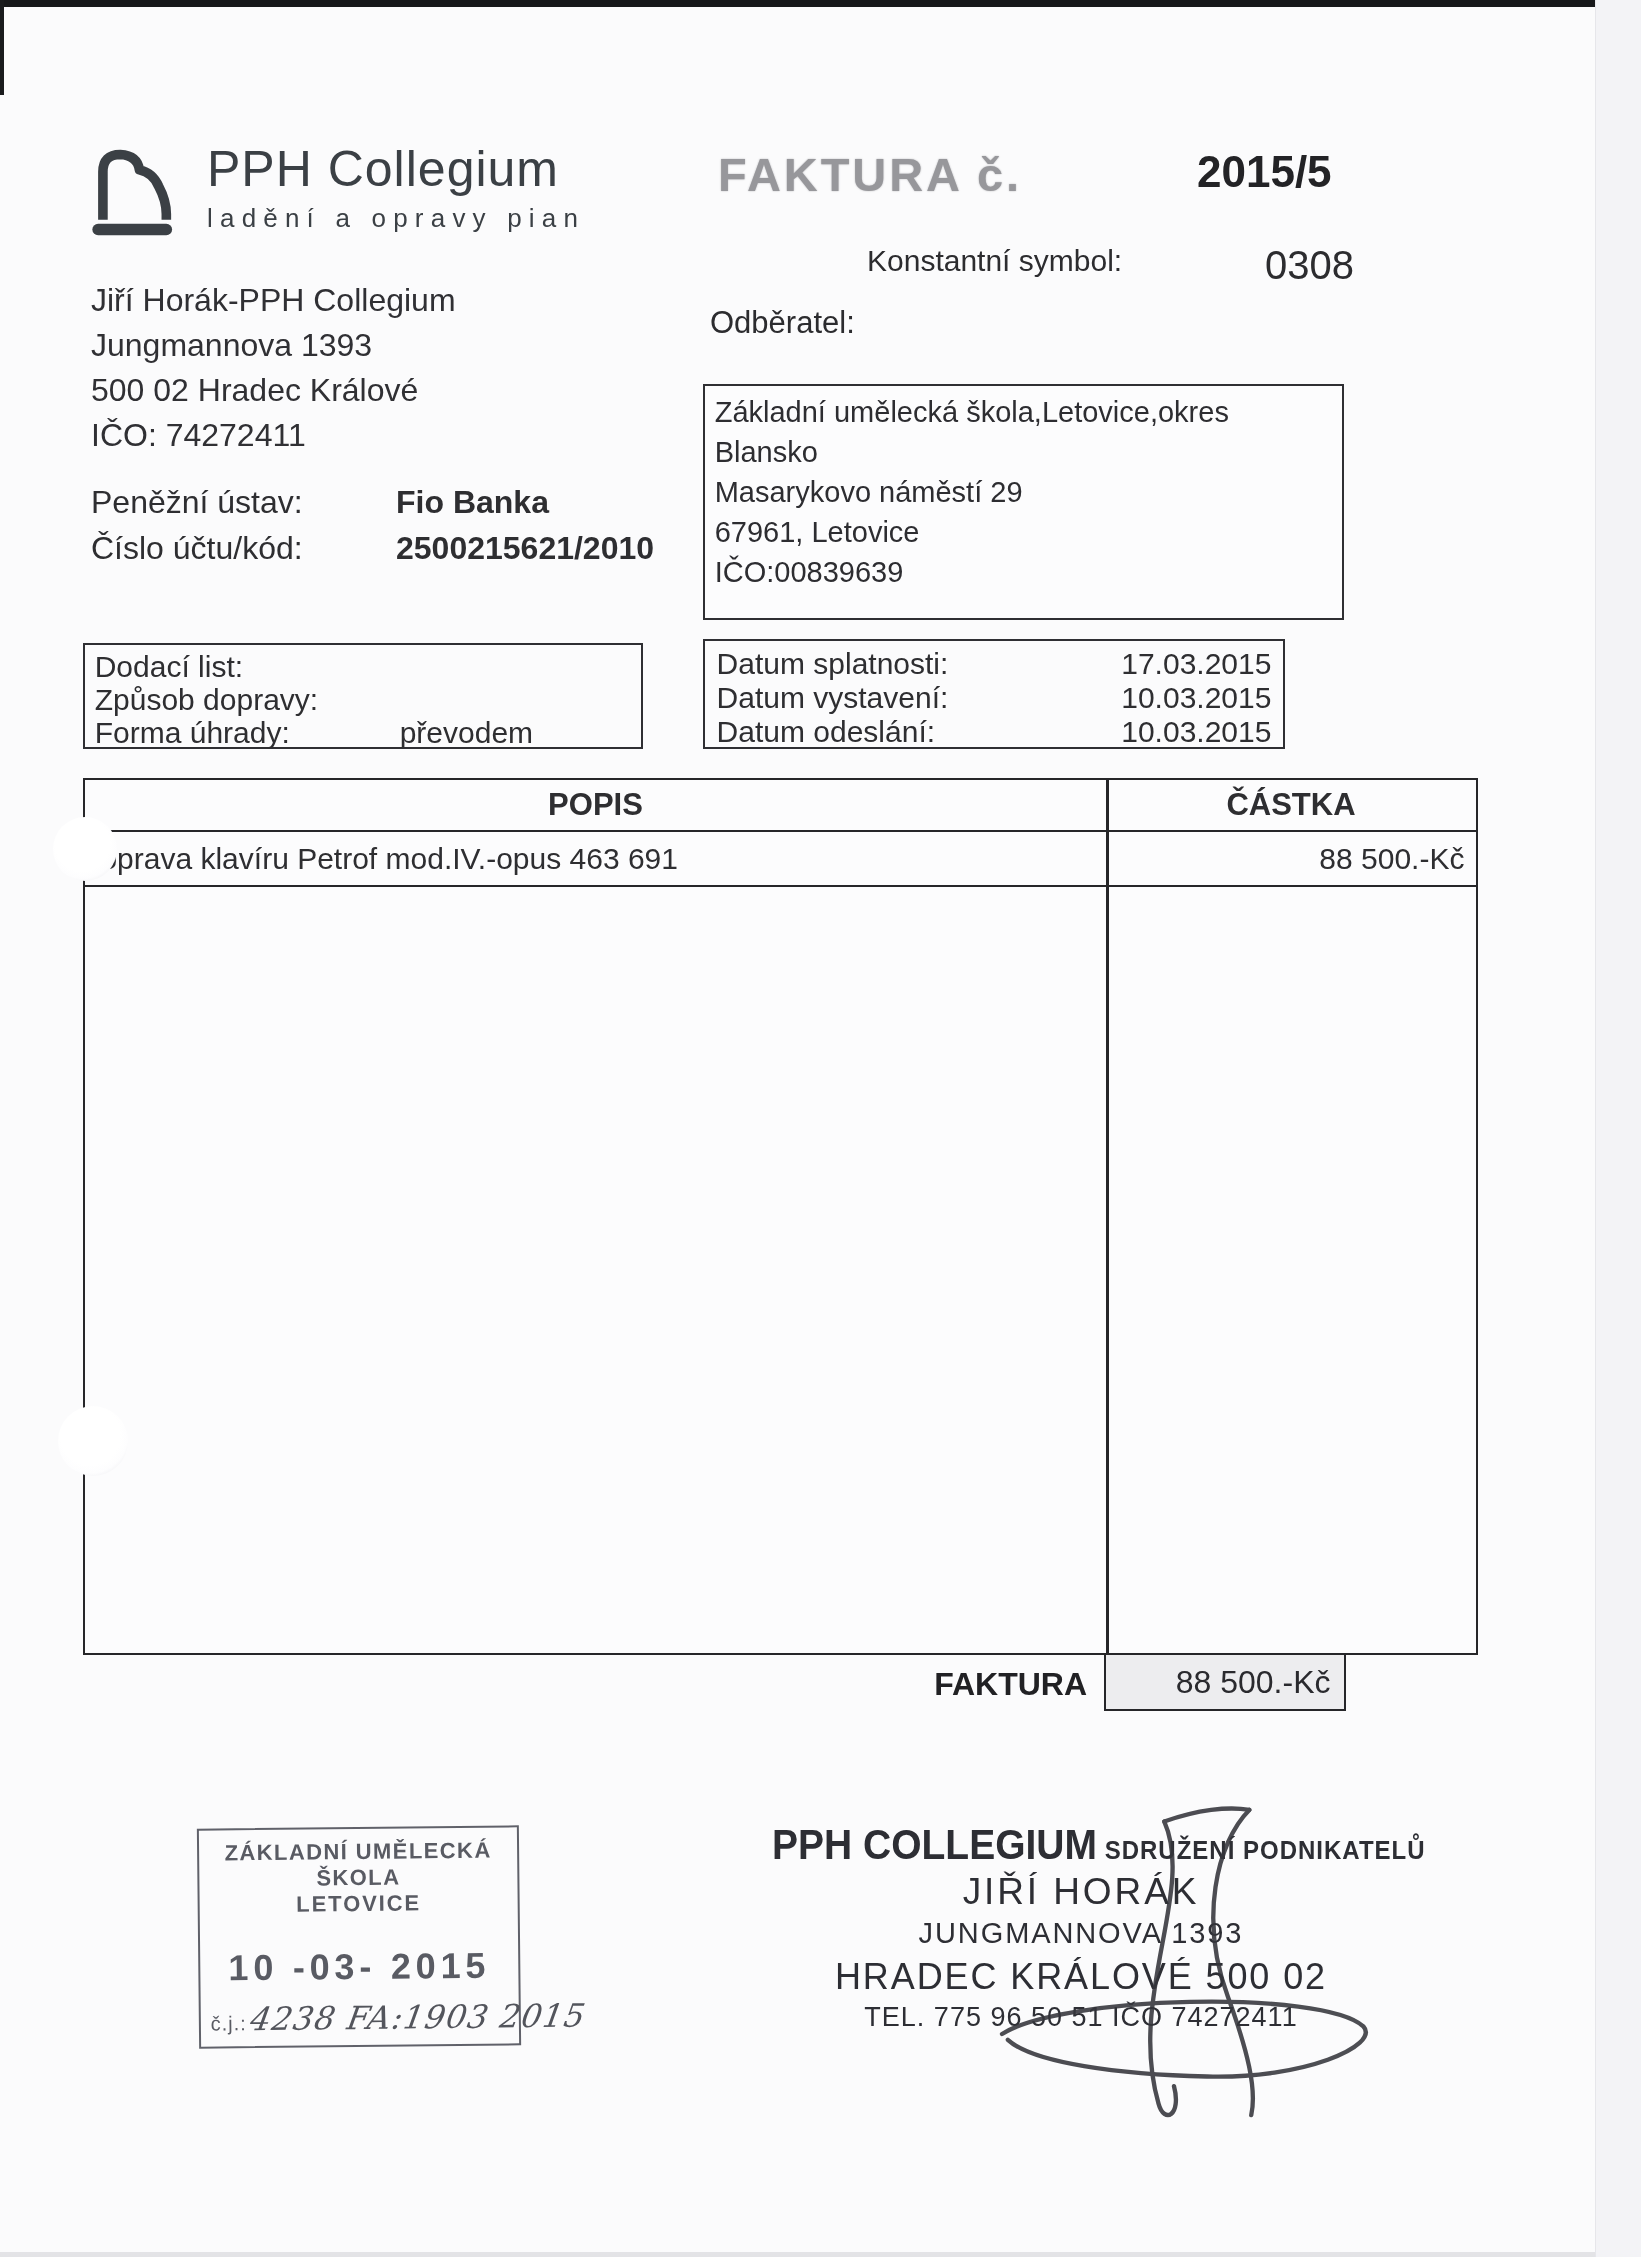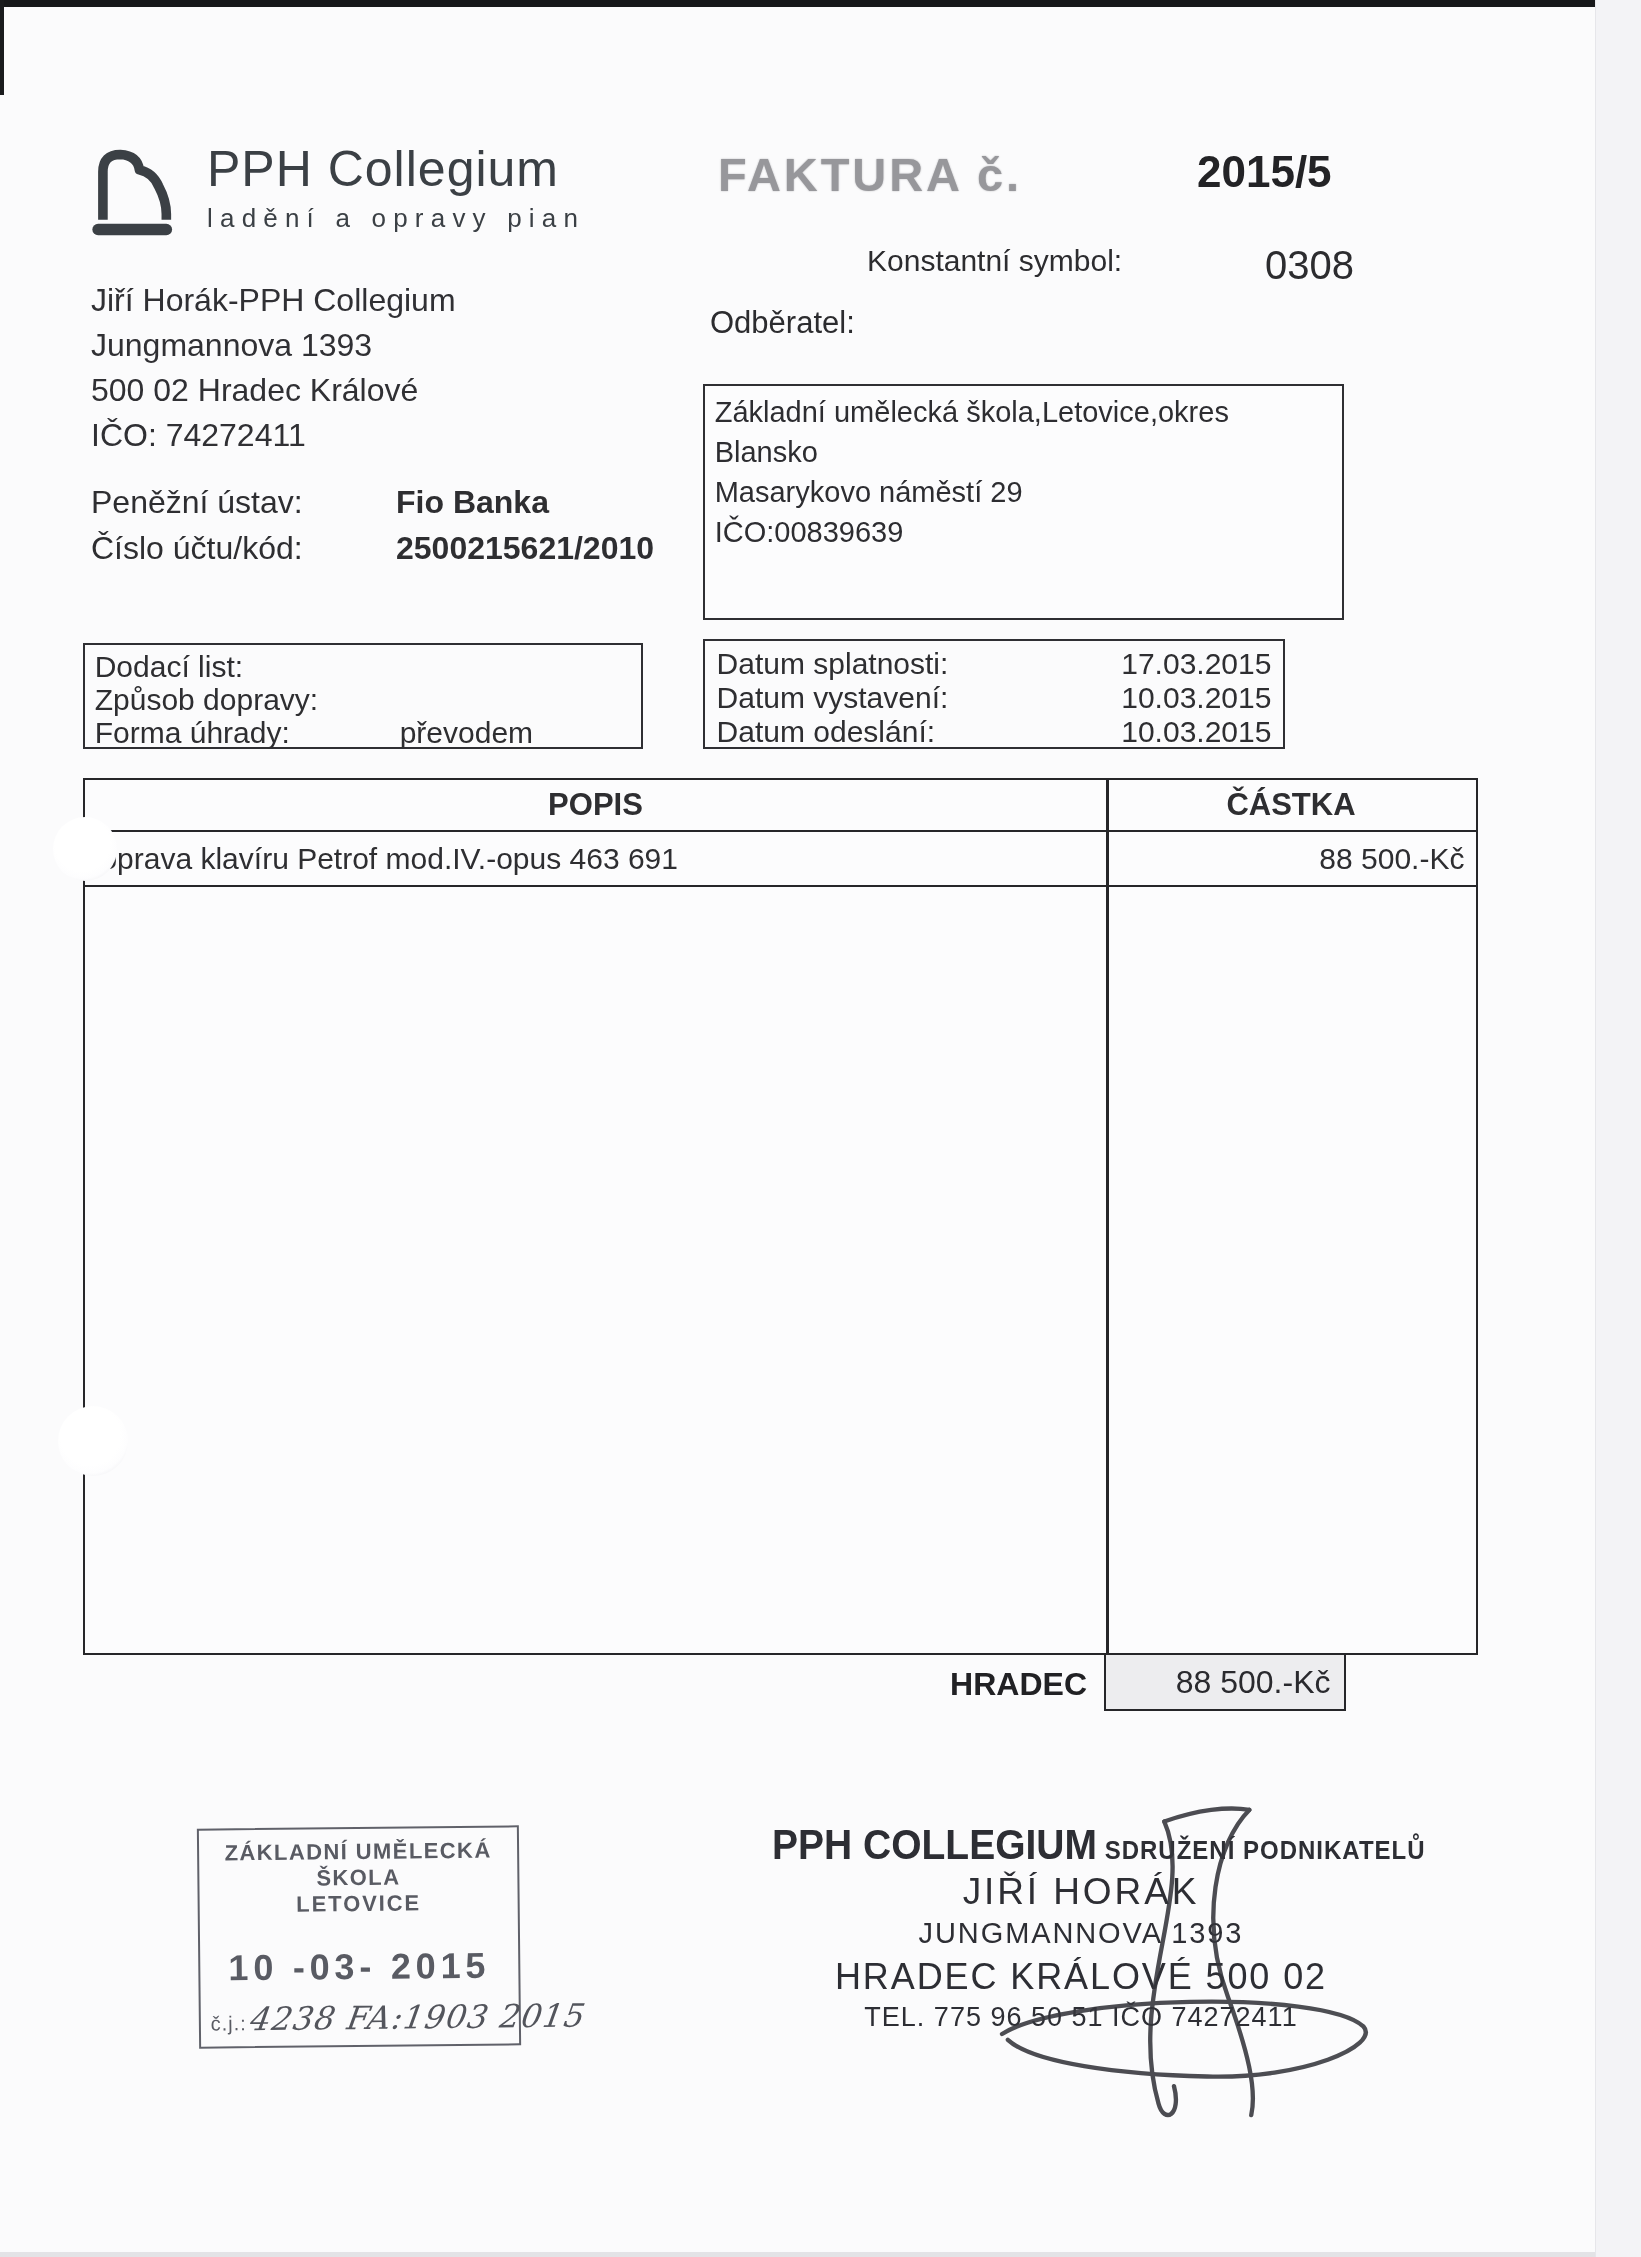--- a/index.html
+++ b/index.html
@@ -130,20 +130,21 @@
     <div class="bank-row">
       <span>Číslo účtu/kód:</span>
       <span class="val">2500215621/2010</span>
     </div>
   </div>
 
   <div class="cust-label">Odběratel:</div>
   <div class="cust-box">
     <div>Základní umělecká škola,Letovice,okres Blansko</div>
     <div>Masarykovo náměstí 29</div>
+    <div>67961, Letovice</div>
     <div>IČO:00839639</div>
   </div>
 
   <div class="deliv-box">
     <div class="deliv-row">
       <span>Dodací list:</span>
       <span class="val"></span>
     </div>
     <div class="deliv-row">
       <span>Způsob dopravy:</span>
@@ -174,21 +175,21 @@
     <div class="col-div"></div>
     <div class="thead">
       <div class="th-popis">POPIS</div>
       <div class="th-castka">ČÁSTKA</div>
     </div>
     <div class="trow">
       <div class="td-desc">oprava klavíru Petrof mod.IV.-opus 463 691</div>
       <div class="td-amt">88 500.-Kč</div>
     </div>
   </div>
-  <div class="total-label">HRADEC</div>
+  <div class="total-label">FAKTURA</div>
   <div class="total-box">88 500.-Kč</div>
 
   <div class="hole hole1"></div>
   <div class="hole hole2"></div>
 
   <div class="school-stamp">
     <div class="ss-l1">ZÁKLADNÍ UMĚLECKÁ ŠKOLA</div>
     <div class="ss-l2">LETOVICE</div>
     <div class="ss-date">10 -03- 2015</div>
     <div class="ss-ref">

